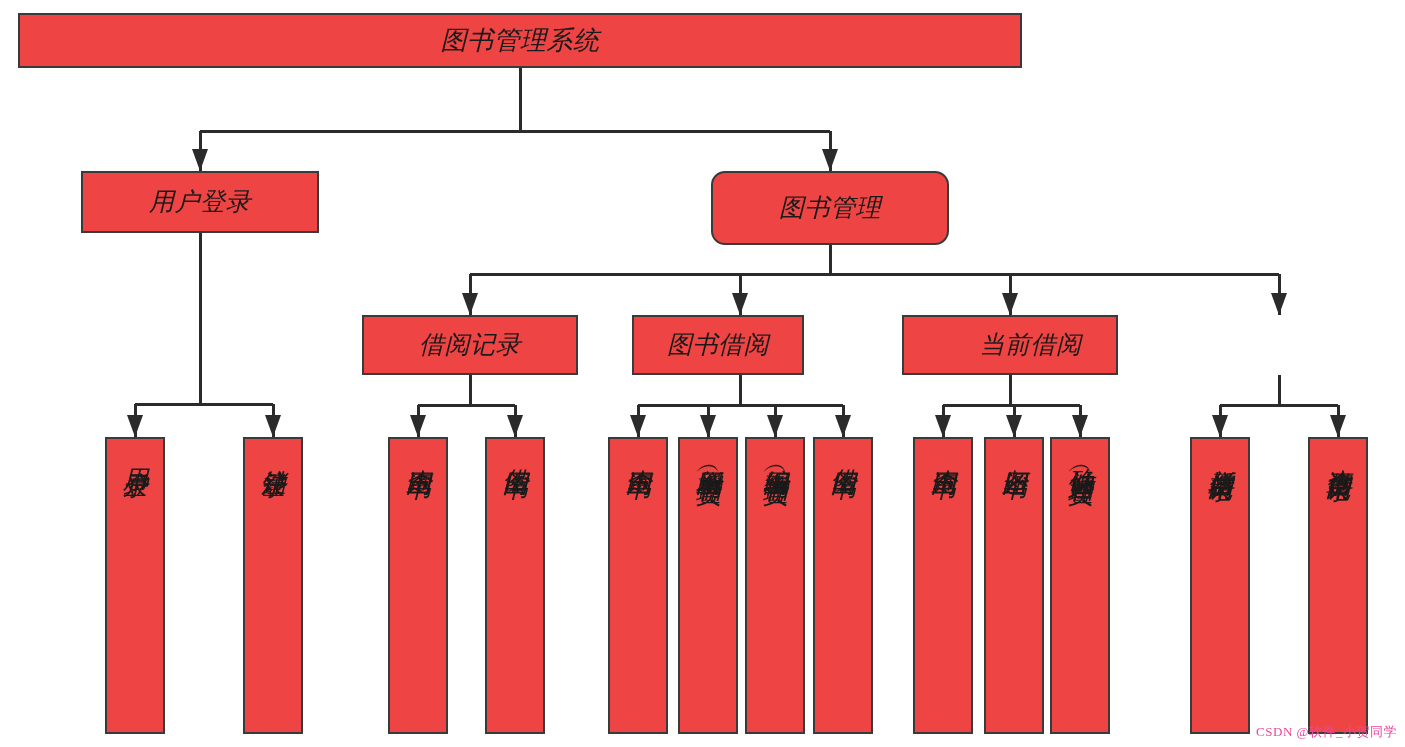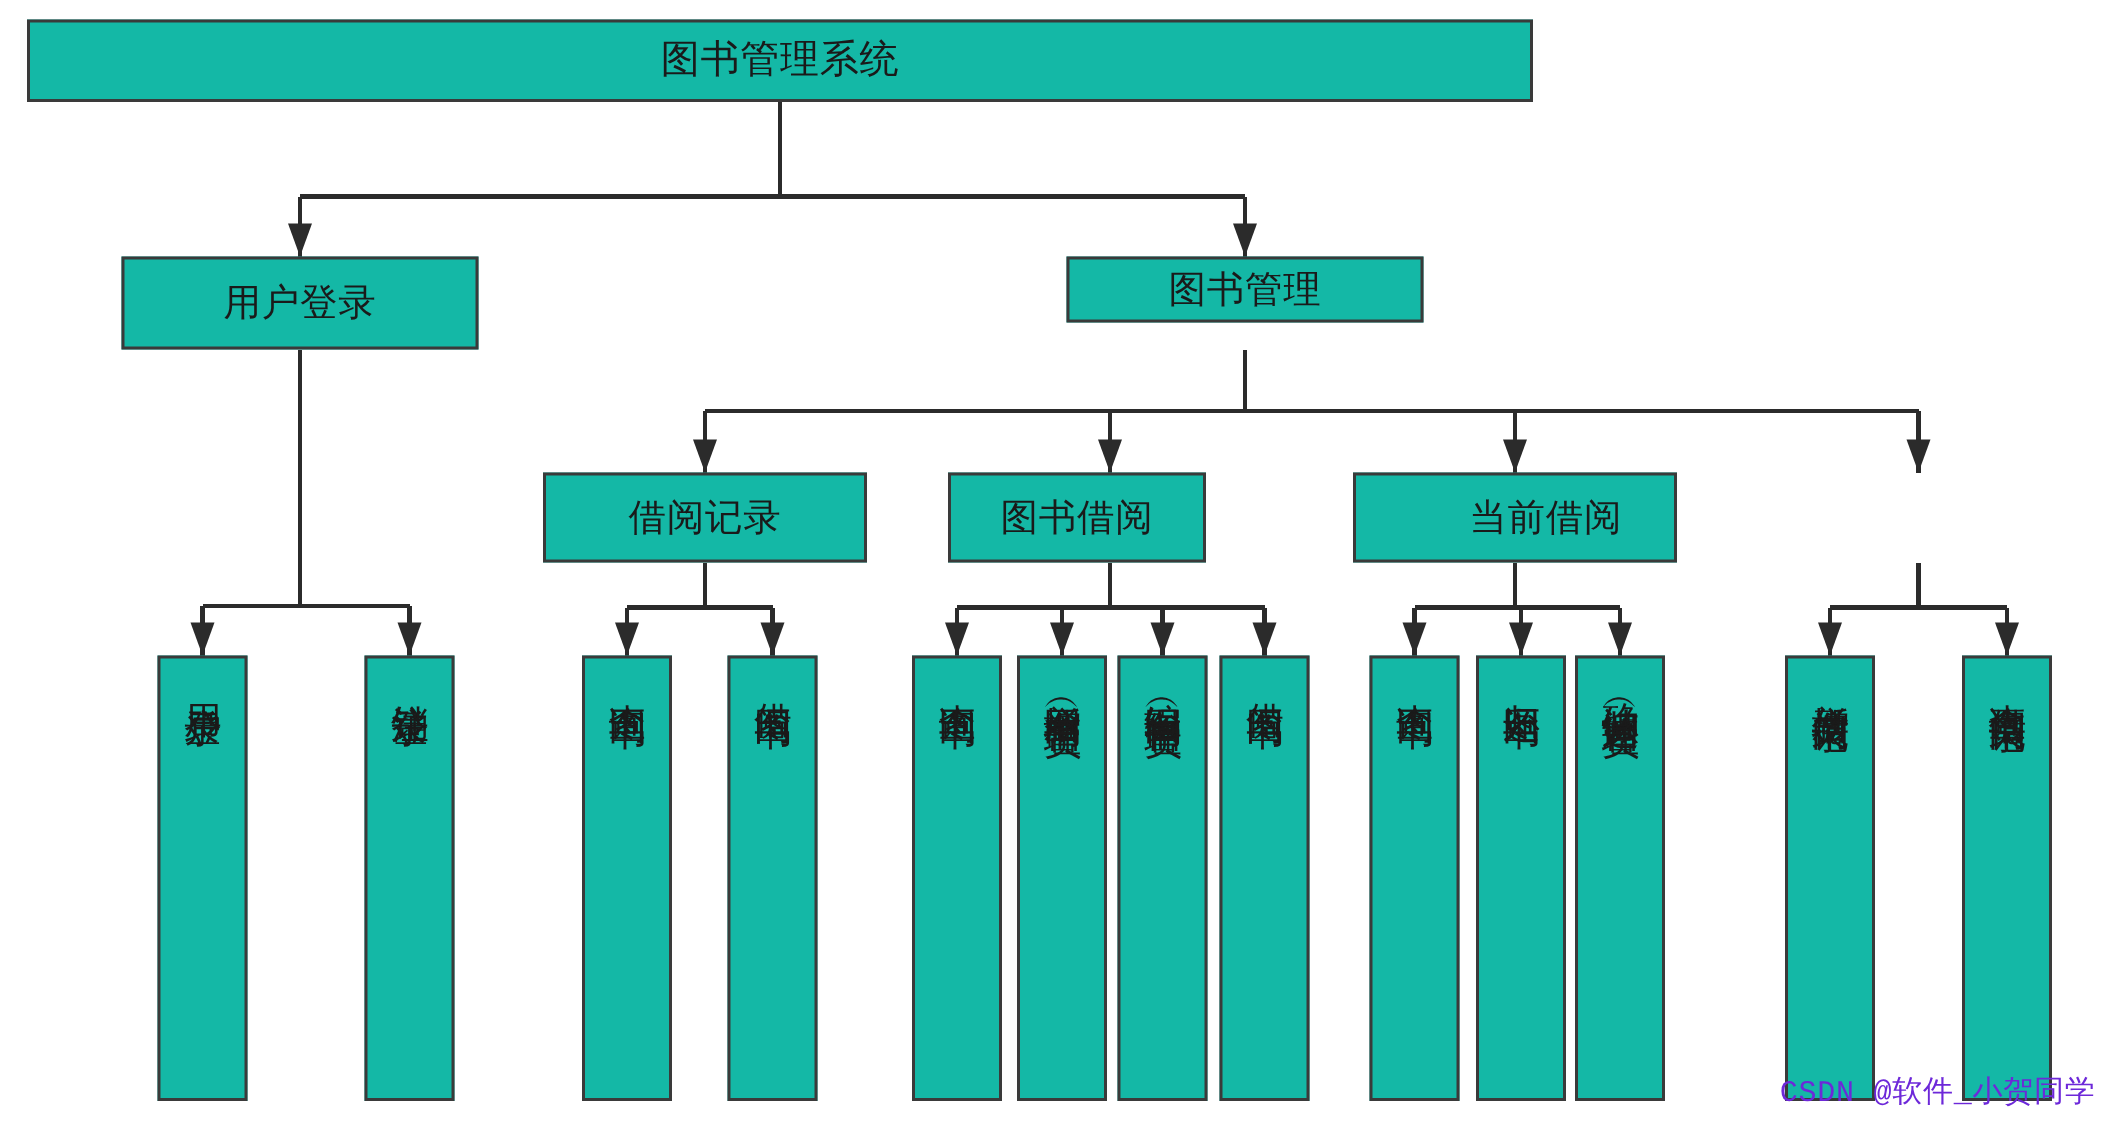--- a/index.html
+++ b/index.html
@@ -21,27 +21,28 @@
     position: absolute;
     left: 0;
     top: 0;
     width: 1405px;
     height: 747px;
     pointer-events: none;
   }
   .node {
     position: absolute;
     box-sizing: border-box;
-    background: #14b8a6;
+    background: #ef4444;
     border: 2px solid #3a3a3a;
     display: flex;
     align-items: center;
     justify-content: center;
     color: #1a1a1a;
     z-index: 2;
+    font-style: italic;
   }
   .node-label {
     display: block;
     text-align: center;
     line-height: 1.18;
     letter-spacing: 0.5px;
   }
   
   .node.h .node-label {
     font-size: 25px;
@@ -61,26 +62,26 @@
     text-orientation: upright;
     font-size: 25px;
     line-height: 1.02;
     letter-spacing: 2px;
     white-space: nowrap;
   }
   #watermark {
     position: absolute;
     right: 8px;
     bottom: 6px;
-    font-size: 20px;
-    color: #6d28d9;
+    font-size: 13px;
+    color: #ec4899;
     letter-spacing: 0.5px;
     z-index: 5;
     white-space: nowrap;
-    font-family: Liberation Mono, monospace;
+    font-family: Liberation Serif, serif;
   }
 </style>
 </head>
 <body>
 
 <div id="diagram-root">
 
   <svg id="edge-layer" viewBox="0 0 1405 747" xmlns="http://www.w3.org/2000/svg">
       <line x1="520" y1="68" x2="520" y2="131" stroke="#2b2b2b" stroke-width="3" shape-rendering="crispEdges"></line>
       <line x1="200" y1="131" x2="830" y2="131" stroke="#2b2b2b" stroke-width="3" shape-rendering="crispEdges"></line>
@@ -136,21 +137,21 @@
       <path d="M 1330 415 L 1346 415 L 1338 437 Z" fill="#2b2b2b"></path>
     </svg>
 
   <div class="node root h" id="n-root" style="left: 18px; top: 13px; width: 1004px; height: 55px;">
     <span class="node-label">图书管理系统</span>
   </div>
 
   <div class="node h" id="n-user-login" style="left: 81px; top: 171px; width: 238px; height: 62px;">
     <span class="node-label">用户登录</span>
   </div>
-  <div class="node h" id="n-book-manage" style="left: 711px; top: 171px; width: 238px; height: 44px;">
+  <div class="node h" id="n-book-manage" style="left: 711px; top: 171px; width: 238px; height: 74px; border-radius: 14px;">
     <span class="node-label">图书管理</span>
   </div>
 
   <div class="node h" id="n-new-book-rec" style="left: 362px; top: 315px; width: 216px; height: 60px;">
     <span class="node-label">借阅记录</span>
   </div>
   <div class="node h" id="n-book-borrow" style="left: 632px; top: 315px; width: 172px; height: 60px;">
     <span class="node-label">图书借阅</span>
   </div>
   <div class="node h" id="n-current-borrow" style="left: 902px; top: 315px; width: 216px; height: 60px; padding-left: 41px;">

